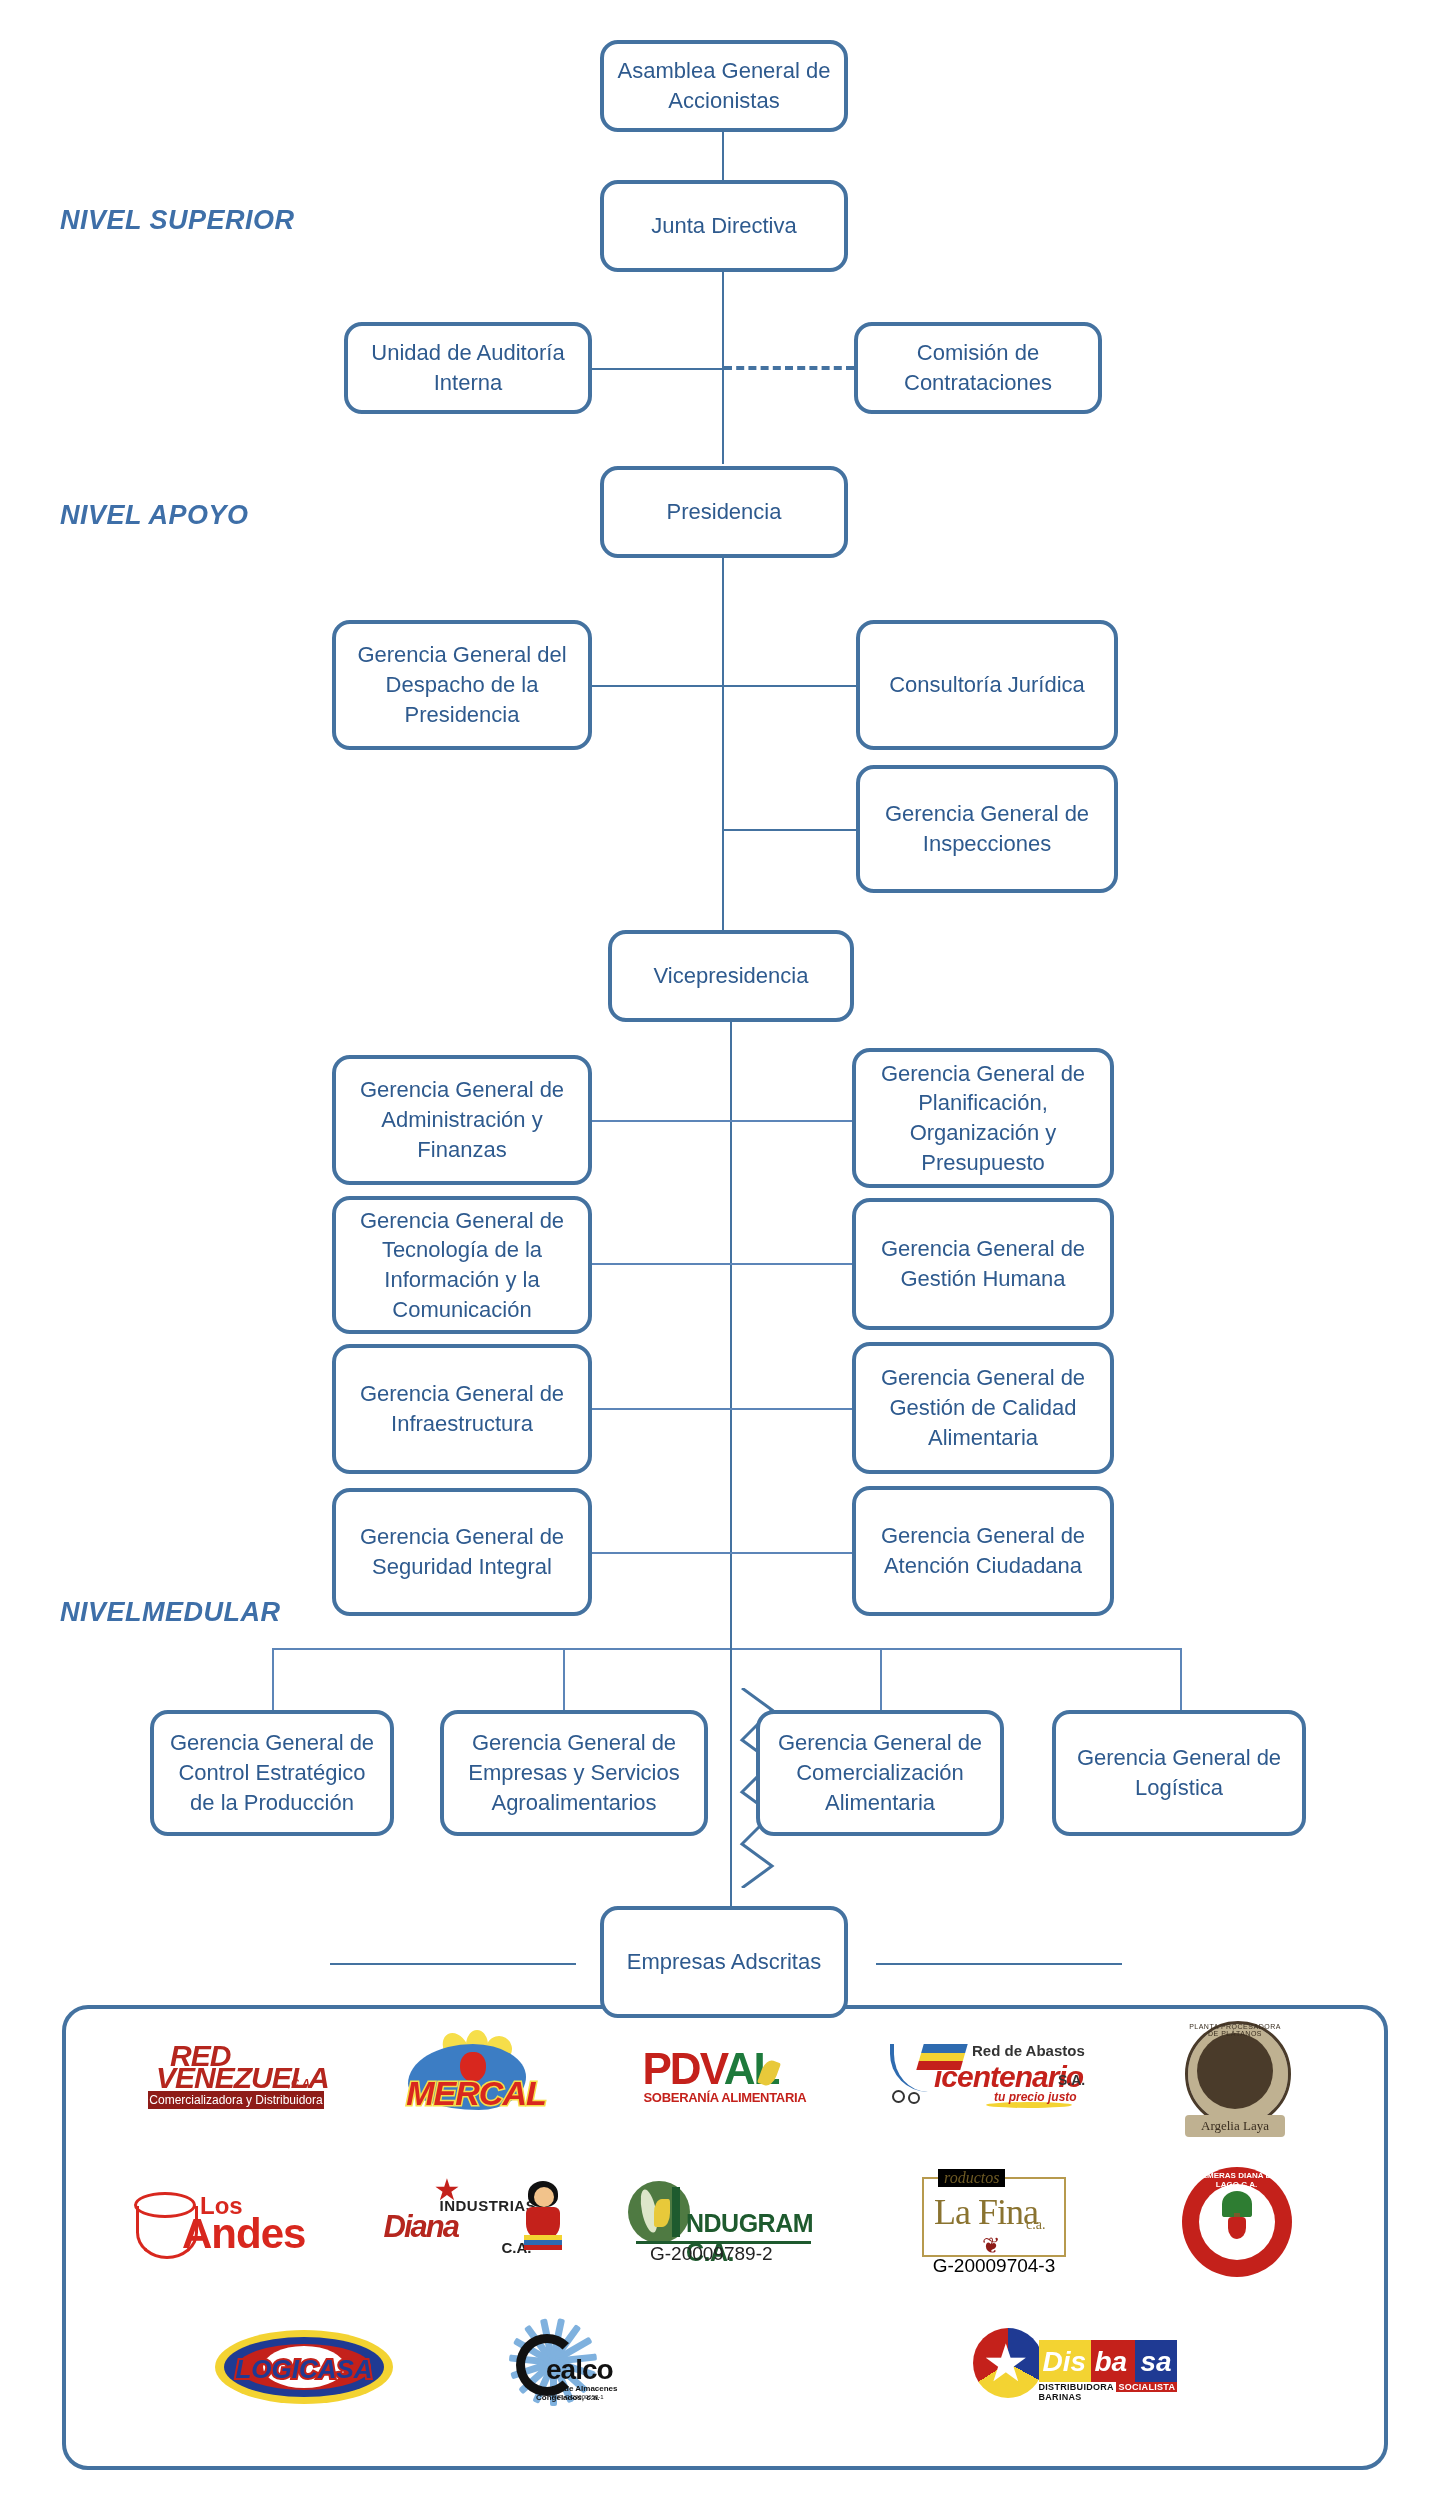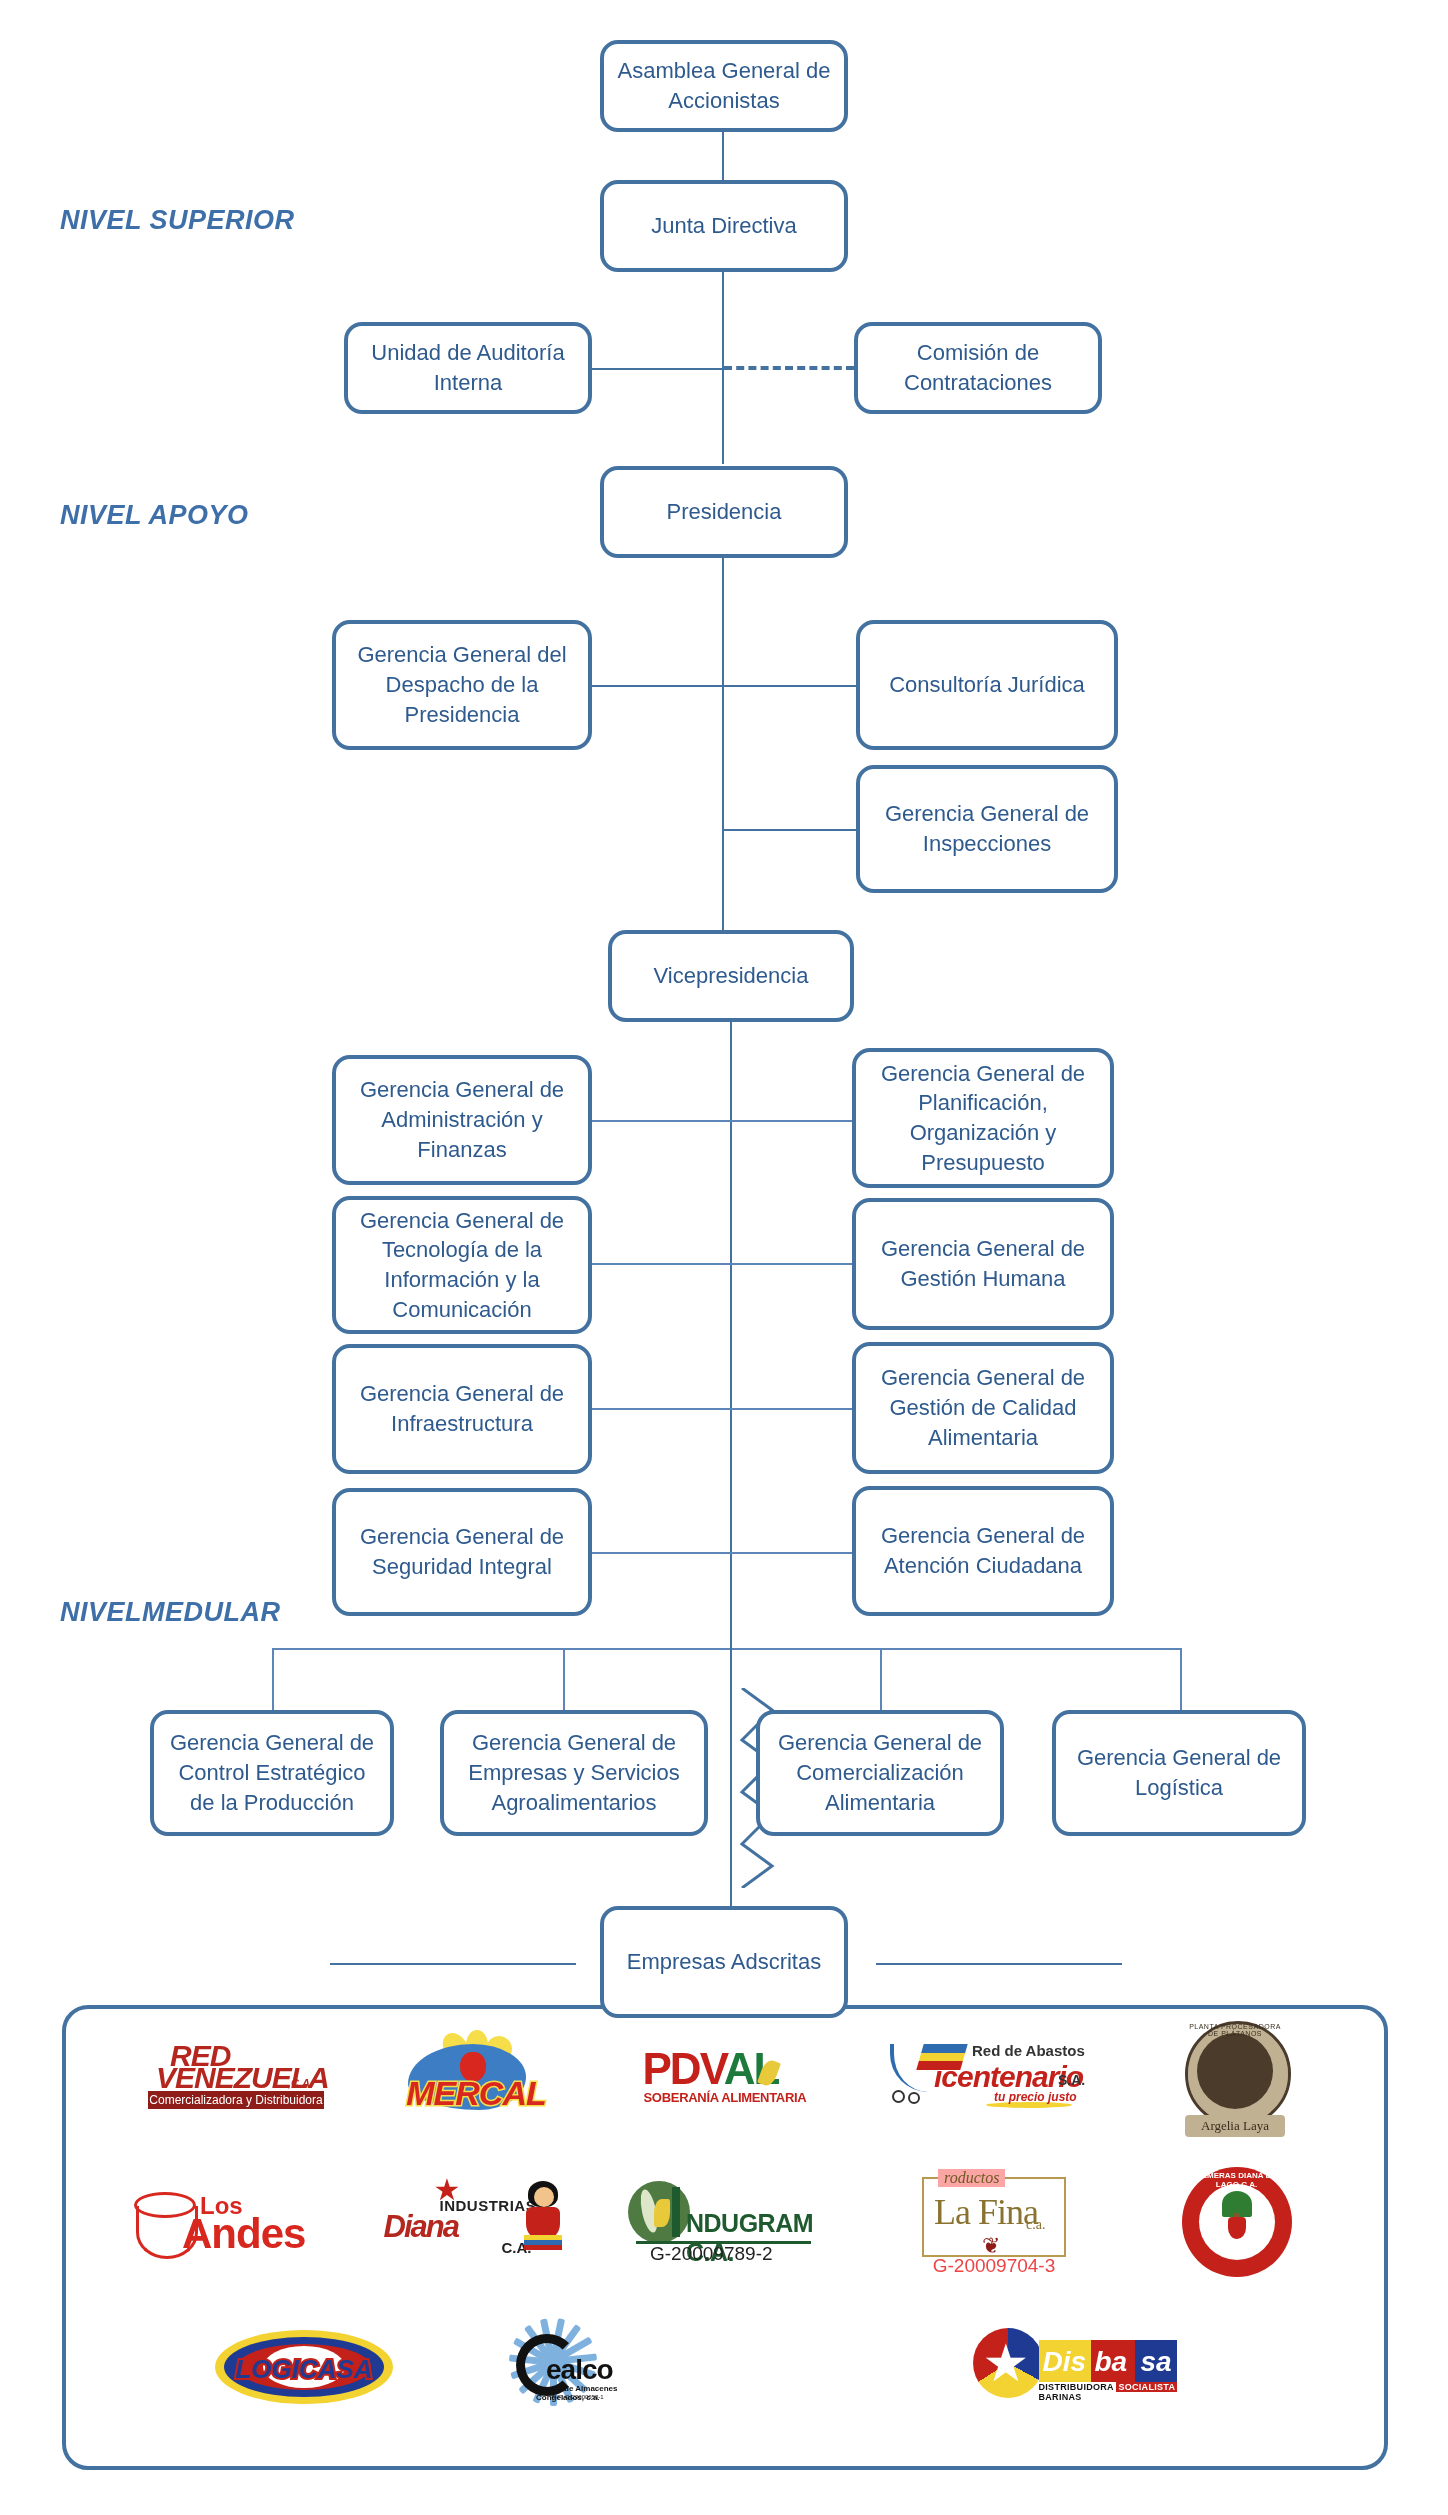--- a/index.html
+++ b/index.html
@@ -95,26 +95,26 @@
   .indugram .circ{position:absolute;left:0;top:0;width:62px;height:62px;border-radius:50%;background:#4F7A42;}
   .indugram .leaf{position:absolute;left:14px;top:8px;width:14px;height:44px;background:#DDE6C9;border-radius:50%;transform:rotate(-12deg);}
   .indugram .seed{position:absolute;left:26px;top:18px;width:16px;height:28px;background:#E8C93A;border-radius:50% 10% 50% 10%;}
   .indugram .ibar{position:absolute;left:44px;top:6px;width:8px;height:50px;background:#1E5A2E;}
   .indugram .ndu{position:absolute;left:58px;top:28px;font-size:25px;font-weight:bold;color:#1E5A2E;letter-spacing:-.5px;}
   .indugram .rule{position:absolute;left:8px;top:60px;width:175px;height:3px;background:#1E5A2E;}
   .indugram .rif{position:absolute;left:22px;top:62px;font-size:19px;color:#222;}
 
   .lafina{position:relative;width:170px;height:112px;}
   .lafina .frm{position:absolute;left:12px;top:12px;width:140px;height:76px;border:2px solid #B79A4E;}
-  .lafina .pr{position:absolute;left:28px;top:4px;background:#fca5a5;padding:0 6px;font-size:16px;color:#6E5A24;
+  .lafina .pr{position:absolute;left:28px;top:4px;background:#000000;padding:0 6px;font-size:16px;color:#6E5A24;
               font-family:"Liberation Serif",serif;font-style:italic;text-align:right;}
   .lafina .nm{position:absolute;left:24px;top:26px;font-size:36px;color:#8A7330;font-family:"Liberation Serif",serif;letter-spacing:-1px;text-align:center;}
   .lafina .ca{position:absolute;left:116px;top:52px;font-size:14px;color:#8A7330;font-family:"Liberation Serif",serif;}
   .lafina .bow{position:absolute;left:72px;top:68px;font-size:22px;color:#8E1C18;}
-  .lafina .rif{position:absolute;left:14px;top:90px;width:140px;text-align:center;font-size:19px;color:#ef4444;}
+  .lafina .rif{position:absolute;left:14px;top:90px;width:140px;text-align:center;font-size:19px;color:#000000;}
 
   .palm{position:relative;width:112px;height:112px;}
   .palm .ring{position:absolute;left:0;top:0;width:110px;height:110px;border-radius:50%;background:#C4211B;}
   .palm .in{position:absolute;left:17px;top:17px;width:76px;height:76px;border-radius:50%;background:#fff;}
   .palm .tree{position:absolute;left:40px;top:24px;width:30px;height:26px;background:#2E7D32;
               border-radius:50% 50% 10% 10%;}
   .palm .trunk{position:absolute;left:52px;top:46px;width:6px;height:18px;background:#7A5B2A;}
   .palm .girl{position:absolute;left:46px;top:50px;width:18px;height:22px;background:#C4211B;border-radius:4px 4px 50% 50%;}
   .palm .txt{position:absolute;left:0;top:0;width:110px;height:110px;}
   .palm .txt span{position:absolute;left:0;top:4px;width:110px;text-align:center;font-size:8px;font-weight:bold;color:#fff;}

